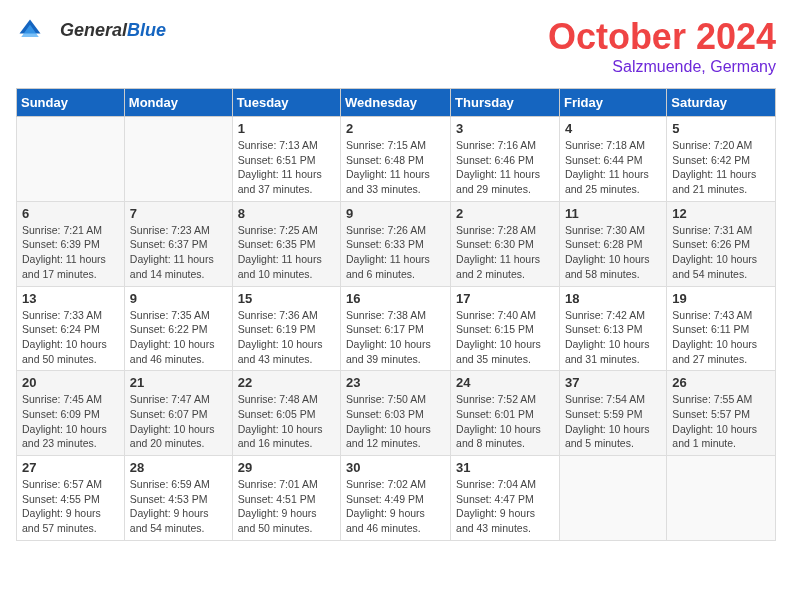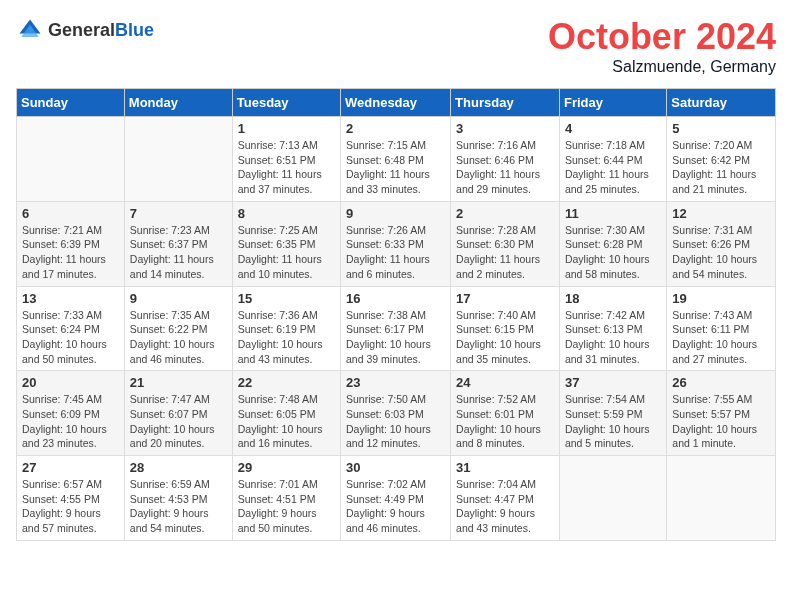--- a/index.html
+++ b/index.html
@@ -12,21 +12,22 @@
     }
     .header-section {
       display: flex;
       justify-content: space-between;
       align-items: flex-start;
       margin-bottom: 12px;
     }
     .logo {
       display: flex;
       align-items: center;
-      gap: 4px;
+      gap: 16px;
+      font-style: italic;
     }
     .logo-text-general {
       font-size: 18px;
       font-weight: bold;
       color: #333;
     }
     .logo-text-blue {
       font-size: 18px;
       font-weight: bold;
       color: #1565c0;
@@ -38,21 +39,21 @@
     .title-section {
       text-align: right;
     }
     .month-title {
       font-size: 36px;
       font-weight: bold;
       color: #ef4444;
     }
     .location-title {
       font-size: 16px;
-      color: #0f172a;
+      color: #6d28d9;
     }
     table {
       width: 100%;
       border-collapse: collapse;
       font-size: 11px;
     }
     thead tr {
       background-color: #1565c0;
       color: #fff;
     }

